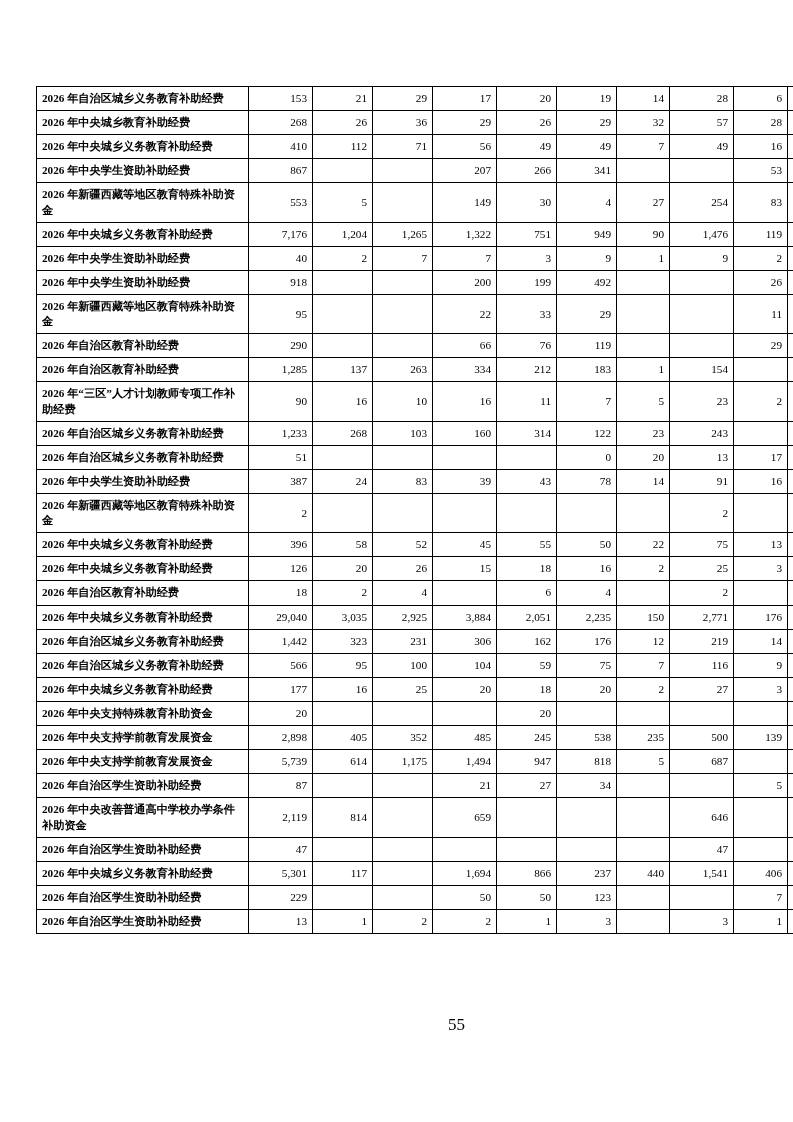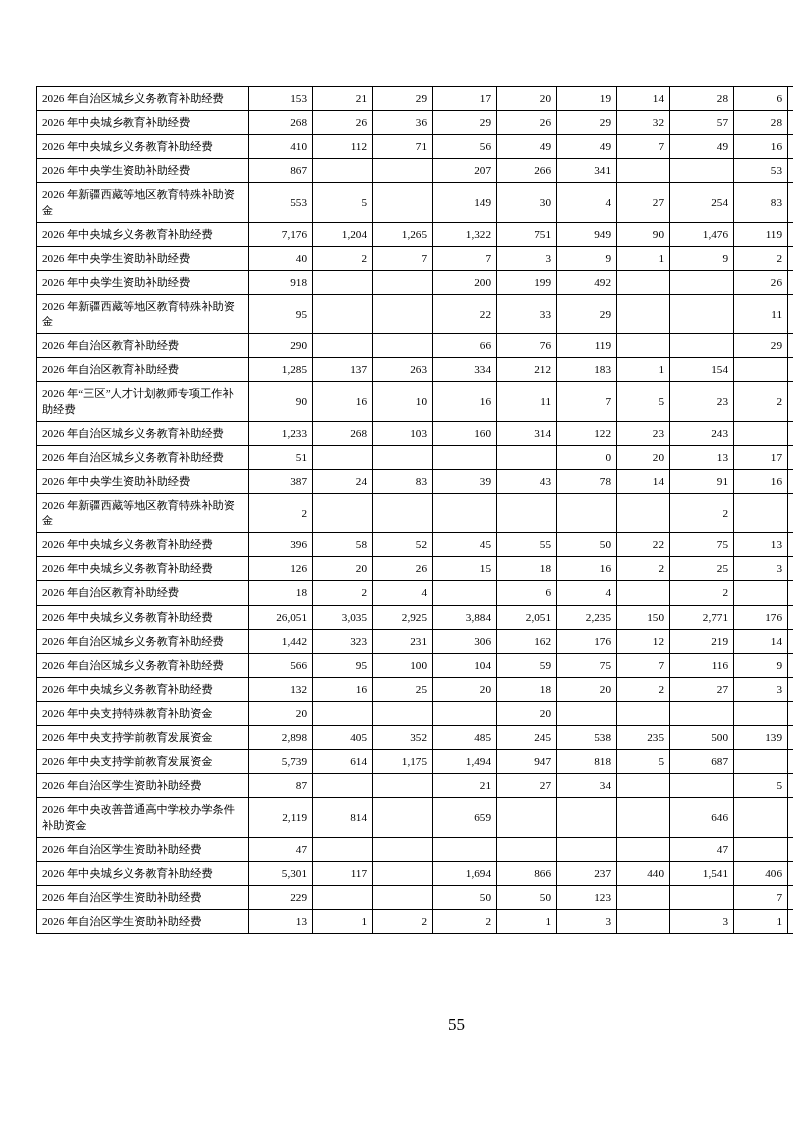--- a/index.html
+++ b/index.html
@@ -33,20 +33,21 @@
     line-height: 1.35;
     padding: 4px 5px;
     height: 20px;
     vertical-align: middle;
     box-sizing: border-box;
   }
   td.item {
     text-align: left;
     padding-left: 7px;
     padding-right: 4px;
+    font-weight: bold;
   }
   td.num {
     text-align: right;
     padding-right: 9px;
     font-family: "Liberation Serif", "DejaVu Serif", serif;
   }
   
   col.c0 { width: 212px; }
   col.c1 { width: 64px; }
   col.c2 { width: 60px; }
@@ -332,21 +333,21 @@
           <td class="num"></td>
           <td class="num">6</td>
           <td class="num">4</td>
           <td class="num"></td>
           <td class="num">2</td>
           <td class="num"></td>
           <td class="num"></td>
         </tr>
         <tr>
           <td class="item">2026 年中央城乡义务教育补助经费</td>
-          <td class="num">26,051</td>
+          <td class="num">29,040</td>
           <td class="num">3,035</td>
           <td class="num">2,925</td>
           <td class="num">3,884</td>
           <td class="num">2,051</td>
           <td class="num">2,235</td>
           <td class="num">150</td>
           <td class="num">2,771</td>
           <td class="num">176</td>
           <td class="num"></td>
         </tr>
@@ -371,21 +372,21 @@
           <td class="num">104</td>
           <td class="num">59</td>
           <td class="num">75</td>
           <td class="num">7</td>
           <td class="num">116</td>
           <td class="num">9</td>
           <td class="num"></td>
         </tr>
         <tr>
           <td class="item">2026 年中央城乡义务教育补助经费</td>
-          <td class="num">132</td>
+          <td class="num">177</td>
           <td class="num">16</td>
           <td class="num">25</td>
           <td class="num">20</td>
           <td class="num">18</td>
           <td class="num">20</td>
           <td class="num">2</td>
           <td class="num">27</td>
           <td class="num">3</td>
           <td class="num"></td>
         </tr>

